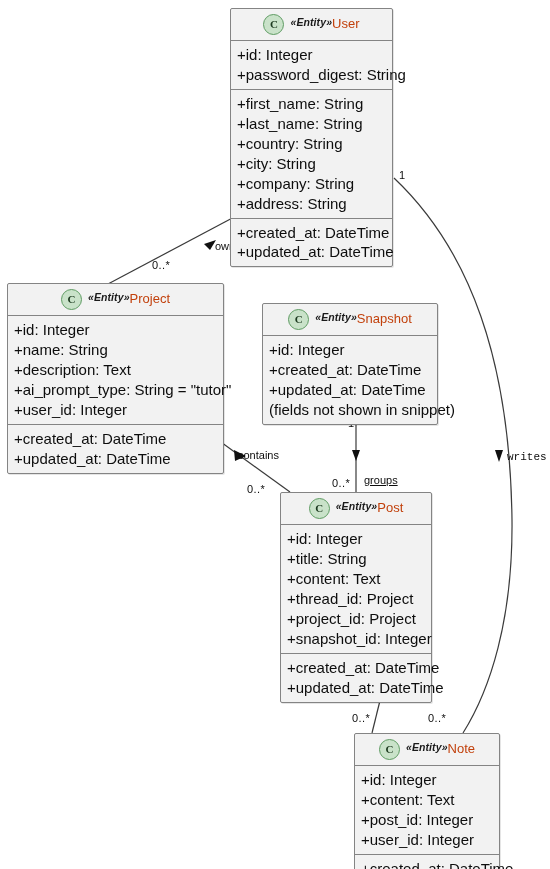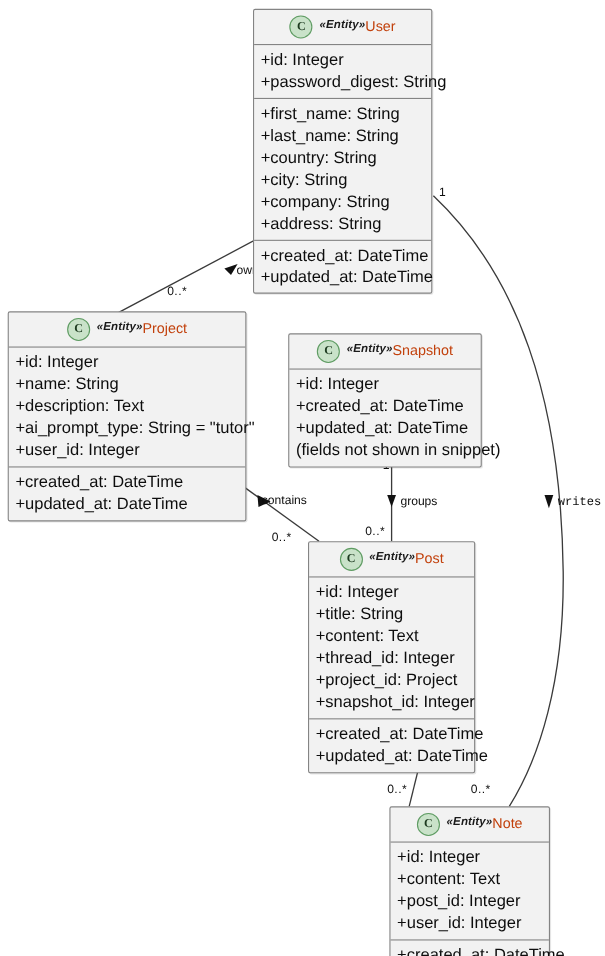--- a/index.html
+++ b/index.html
@@ -139,21 +139,21 @@
   </svg>
 
   <div class="edge-label" style="left:215px; top:241px;">owns</div>
   <div class="mult" style="left:236px; top:224px;">1</div>
   <div class="mult" style="left:152px; top:260px;">0..*</div>
 
   <div class="edge-label" style="left:238px; top:450px;">contains</div>
   <div class="mult" style="left:190px; top:429px;">1</div>
   <div class="mult" style="left:247px; top:484px;">0..*</div>
 
-  <div class="edge-label" style="left:364px; top:451px;">groups</div>
+  <div class="edge-label" style="left:364px; top:475px;text-decoration:underline;">groups</div>
   <div class="mult" style="left:348px; top:418px;">1</div>
   <div class="mult" style="left:332px; top:478px;">0..*</div>
 
   <div class="edge-label" style="left:507px; top:452px;font-family:Liberation Mono, monospace;">writes</div>
   <div class="mult" style="left:399px; top:170px;">1</div>
   <div class="mult" style="left:428px; top:713px;">0..*</div>
 
   <div class="edge-label" style="left:409px; top:690px;">has</div>
   <div class="mult" style="left:384px; top:672px;">1</div>
   <div class="mult" style="left:352px; top:713px;">0..*</div>
@@ -234,21 +234,21 @@
         <span class="header-text">
           <span class="stereotype">«Entity»</span>
           <span class="class-title">Post</span>
         </span>
       </div>
     </div>
     <div class="uml-compartment">
       <div class="attr">+id: Integer</div>
       <div class="attr">+title: String</div>
       <div class="attr">+content: Text</div>
-      <div class="attr">+thread_id: Integer</div>
+      <div class="attr">+thread_id: Project</div>
       <div class="attr">+project_id: Project</div>
       <div class="attr">+snapshot_id: Integer</div>
     </div>
     <div class="uml-compartment">
       <div class="attr">+created_at: DateTime</div>
       <div class="attr">+updated_at: DateTime</div>
     </div>
   </div>
 
   <div class="uml-class" style="left:354px; top:733px; width:146px;">

